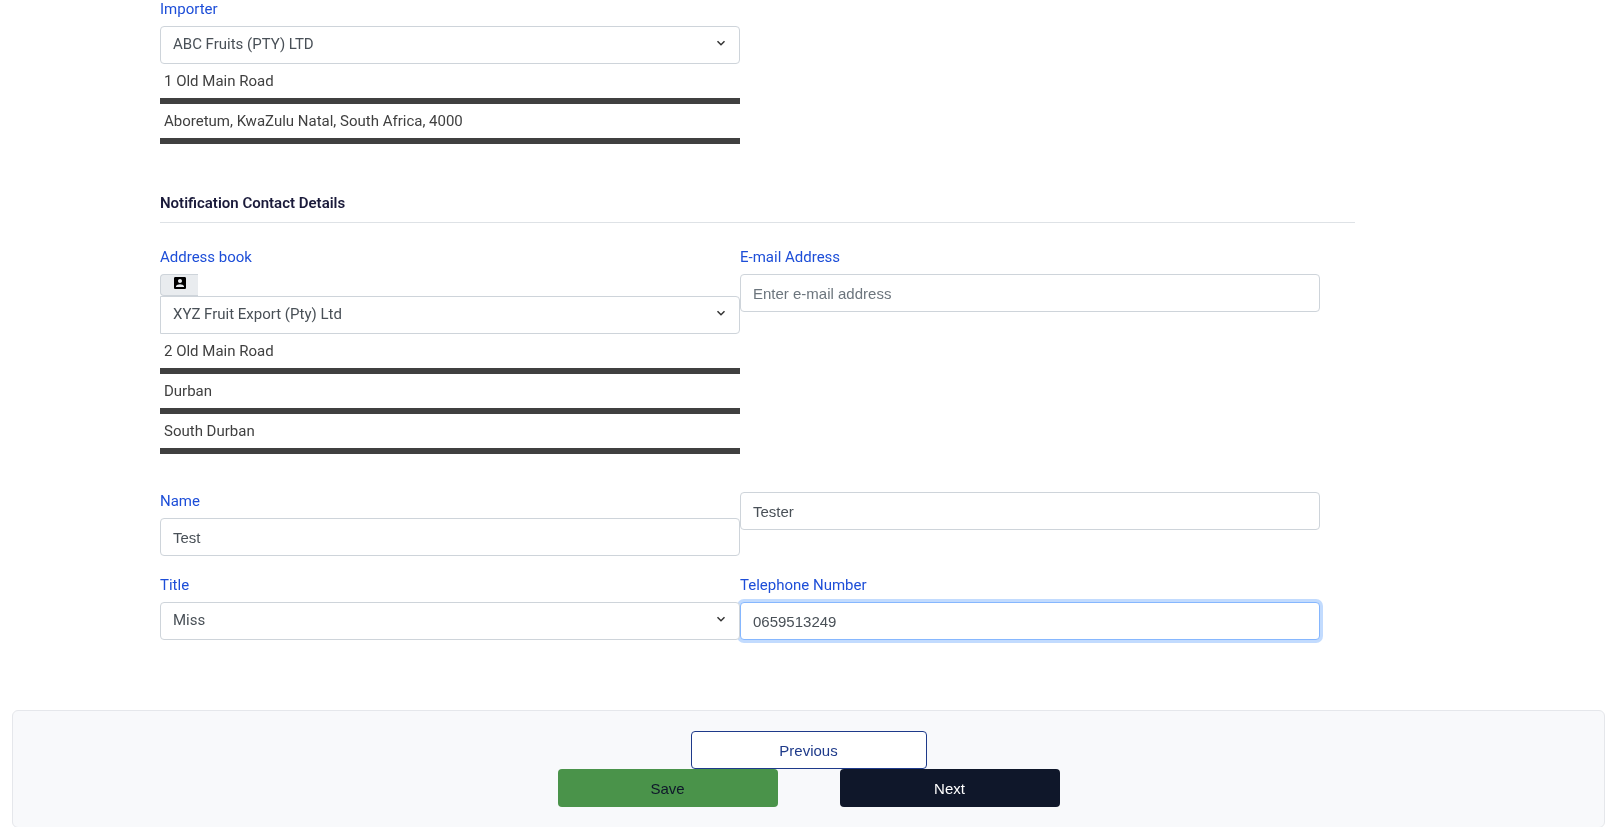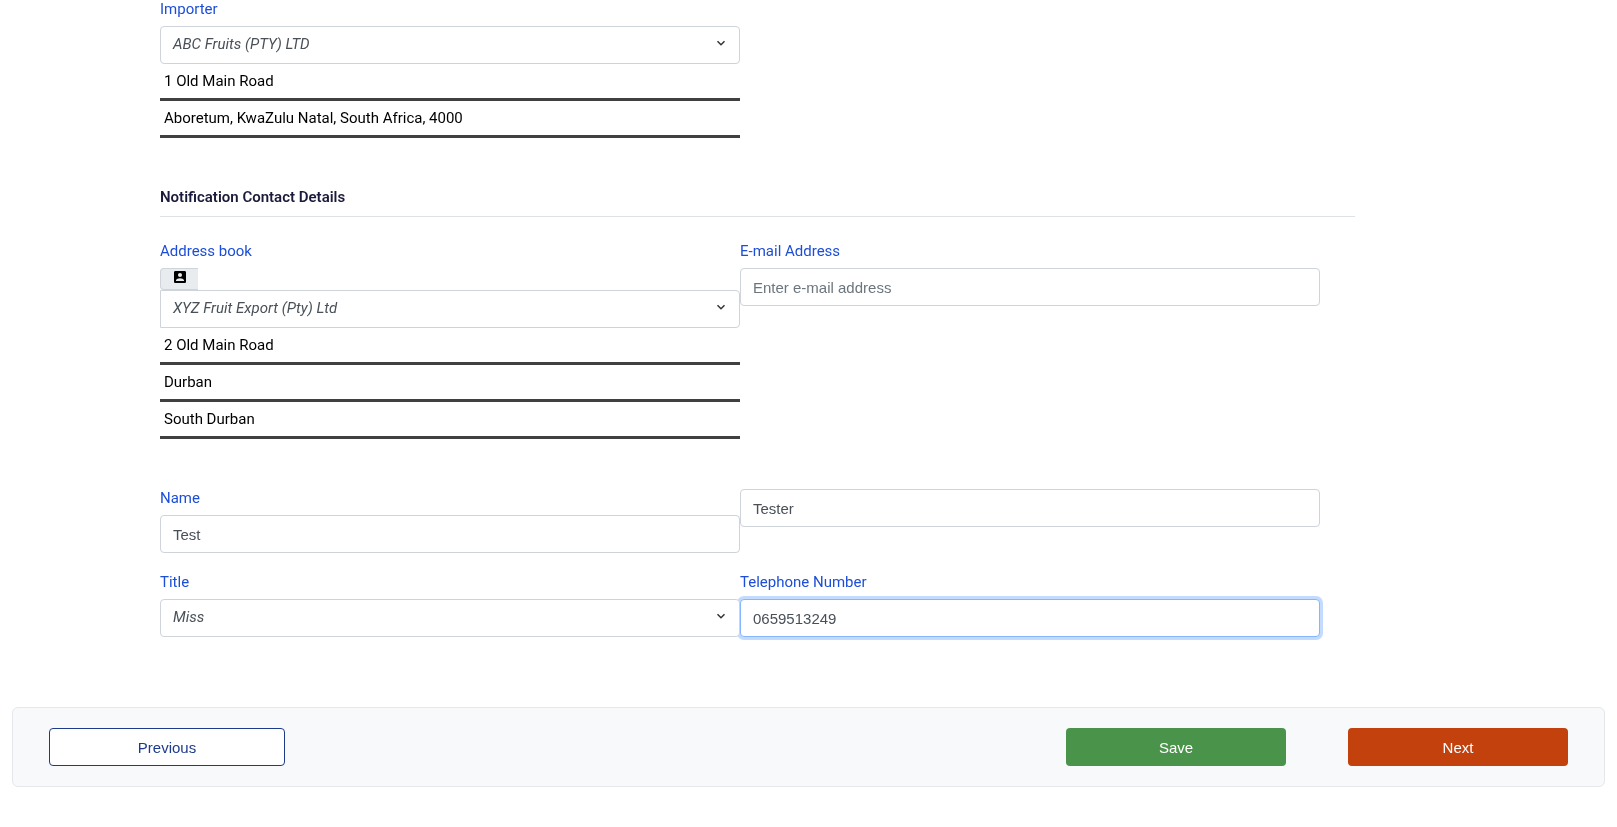--- a/index.html
+++ b/index.html
@@ -45,21 +45,20 @@
     .form-control::placeholder {
       color: #6c757d;
     }
     .select-wrapper {
       position: relative;
     }
     .select-wrapper .form-control {
       appearance: none;
       padding-right: 36px;
       cursor: pointer;
-      font-style: italic;
     }
     .select-wrapper .chevron {
       position: absolute;
       right: 12px;
       top: 50%;
       transform: translateY(-50%);
       pointer-events: none;
     }
     .input-group {
       display: flex;
@@ -80,42 +79,43 @@
       flex: 1;
     }
     .input-group .form-control {
       border-radius: 0 4px 4px 0;
     }
     .address-lines {
       margin-top: 0;
     }
     .address-line {
       padding: 8px 4px;
-      border-bottom: 3px solid #404040;
-      color: #000000;
+      border-bottom: 6px solid #404040;
+      color: #404040;
       font-size: 15px;
     }
     .section-header {
       font-weight: 600;
       color: #1a1a3a;
       font-size: 15px;
       padding-bottom: 10px;
       border-bottom: 1px solid #dee2e6;
       margin-top: 50px;
       margin-bottom: 25px;
     }
     .footer-bar {
       margin: 50px 12px 20px 12px;
       background: #f8f9fb;
       border: 1px solid #e5e7eb;
       border-radius: 6px;
       padding: 20px 36px;
       display: flex;
       justify-content: space-between;
       align-items: center;
+      flex-direction: column;
     }
     .footer-right {
       display: flex;
       gap: 22px;
     }
     .btn {
       display: inline-flex;
       align-items: center;
       justify-content: center;
       padding: 8px 20px;
@@ -127,25 +127,25 @@
       height: 38px;
     }
     .btn-outline-primary {
       color: #1e3a8a;
       border-color: #1e3a8a;
       background: #fff;
       min-width: 236px;
     }
     .btn-success {
       background: #4a934a;
-      color: #ffffff;
+      color: #0f172a;
       min-width: 220px;
     }
     .btn-primary {
-      background: #c2410c;
+      background: #0f172a;
       color: #fff;
       min-width: 220px;
       margin-left: 40px;
     }
     .chevron svg {
       width: 14px;
       height: 14px;
       stroke: #333;
     }
     .contact-icon svg {
@@ -207,21 +207,21 @@
         <div class="address-line">South Durban</div>
       </div>
     </div>
 
     <div class="form-group">
       <label class="form-label">E-mail Address</label>
       <input type="text" class="form-control" placeholder="Enter e-mail address" style="">
     </div>
   </div>
 
-  <div class="two-col" style="margin-top:30px;">
+  <div class="two-col" style="margin-top:18px;">
     <div class="form-group">
       <label class="form-label">Name</label>
       <input type="text" class="form-control" value="Test" style="">
     </div>
     <div class="form-group">
       <input type="text" class="form-control" value="Tester" style="">
     </div>
   </div>
 
   <div class="two-col">

